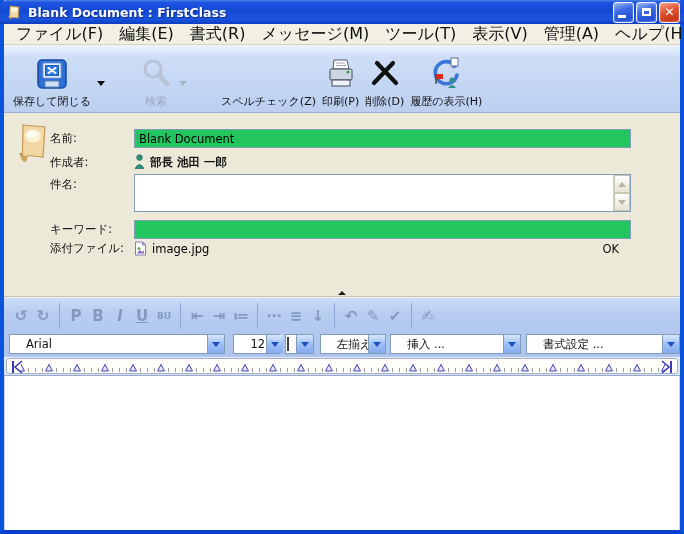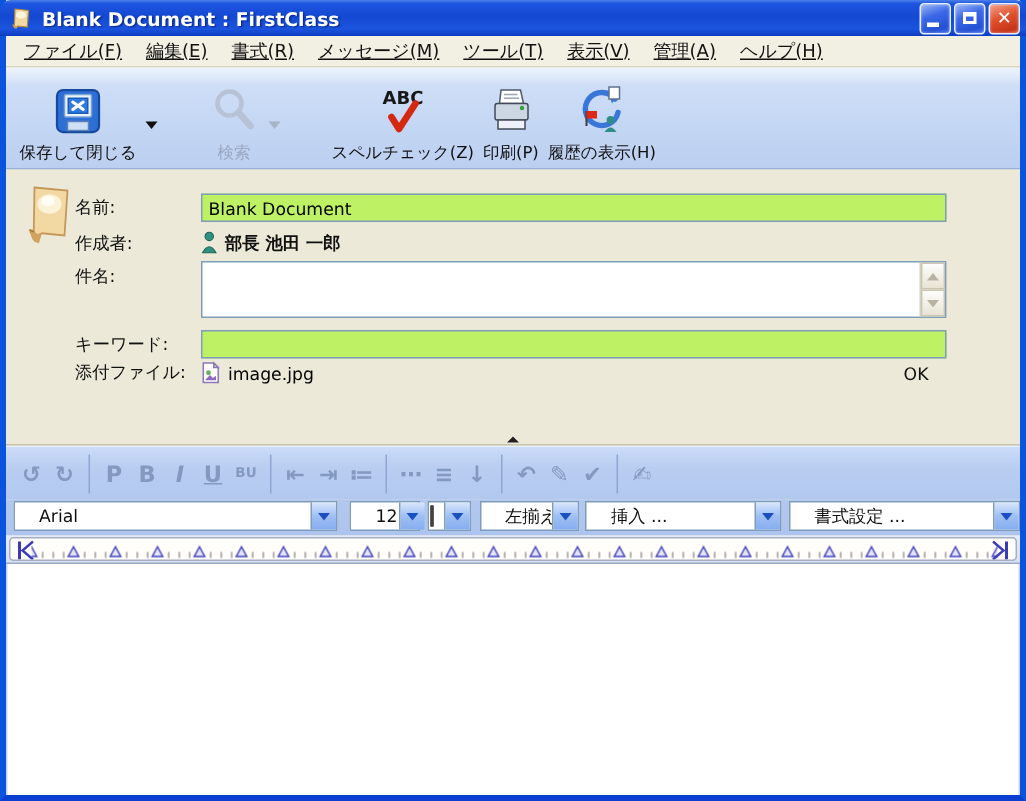--- a/index.html
+++ b/index.html
@@ -23,42 +23,42 @@
     background:linear-gradient(160deg,#9ab6f4 0%,#3c68e8 40%,#2450d4 80%,#3c68e8 100%);
     box-shadow:inset 0 0 2px #ffffff80; }
   .tb-btn.close { background:linear-gradient(160deg,#f4a088 0%,#e0512e 45%,#c63418 85%,#e0512e 100%); }
   .minbar { width:8px; height:3px; background:#fff; margin-top:9px; margin-right:4px; }
   .maxbox { width:9px; height:8px; border:2px solid #fff; border-top-width:3px; }
   .close-glyph { color:#fff; font-weight:bold; font-size:12px; line-height:1; }
 
   
   .menubar { height:21px; flex:none; background:#f2f0e3; border-bottom:1px solid #d6d2bc;
     display:flex; align-items:center; padding-left:4px; }
-  .menu-item { padding:2px 8px; font-size:12px; color:#101010; white-space:nowrap;text-decoration:underline; }
+  .menu-item { padding:2px 8px; font-size:16px; color:#101010; white-space:nowrap; }
 
   
   .toolbar { height:68px; flex:none; display:flex; align-items:flex-end; padding:3px 4px 2px 6px;
     background:linear-gradient(180deg,#eef4fd 0%,#cfdef7 18%,#c3d6f3 60%,#bccff0 100%);
     border-bottom:1px solid #98b0d8; }
   .tool { display:flex; flex-direction:column; align-items:center; gap:1px; padding:1px 3px; }
   .tool .ticon { height:38px; display:flex; align-items:center; justify-content:center; }
   .tool .tlabel { font-size:11px; color:#101010; white-space:nowrap; }
   .tool.disabled .tlabel { color:#9aa8c2; }
   .tool-arrow { width:14px; height:10px; margin:0 2px 22px 0; display:flex; align-items:center; justify-content:center; }
   .tool-arrow .tri { width:0; height:0; border-left:4px solid transparent; border-right:4px solid transparent; border-top:5px solid #101010; }
   .tool-arrow.disabled .tri { border-top-color:#a8b4c8; }
   .sp { width:26px; }
 
   
   .formpane { height:175px; flex:none; background:#ece9d8; position:relative; padding-top:8px; }
   .bigdoc { position:absolute; left:9px; top:8px; }
   .form-row { display:flex; align-items:center; margin-left:46px; margin-right:8px; }
   .form-label { width:84px; flex:none; font-size:11.5px; color:#101010; }
   .form-field { width:497px; flex:none; display:flex; align-items:center; }
-  .xp-input { width:100%; height:19px; border:1px solid #7f9db9; background:#bef264; font-size:11.5px;
+  .xp-input { width:100%; height:19px; border:1px solid #7f9db9; background:#22c55e; font-size:11.5px;
     font-family:"DejaVu Sans","Liberation Sans",sans-serif; padding:1px 4px; }
   .author-line { display:flex; align-items:center; gap:5px; font-size:11.5px; font-weight:bold; color:#101010; }
   .subject-box { width:100%; height:38px; border:1px solid #7f9db9; background:#fff; display:flex; }
   .subject-text { flex:1; }
   .subject-scroll { width:17px; flex:none; display:flex; flex-direction:column; border-left:1px solid #d4d0c0; }
   .sbtn { flex:1; background:linear-gradient(180deg,#fdfdfb,#e8e4d4); border:1px solid #c9c5b0;
     display:flex; align-items:center; justify-content:center; }
   .sarrow-up { width:0; height:0; border-left:4px solid transparent; border-right:4px solid transparent; border-bottom:5px solid #b8b4a4; }
   .sarrow-dn { width:0; height:0; border-left:4px solid transparent; border-right:4px solid transparent; border-top:5px solid #b8b4a4; }
   .attach-line { display:flex; align-items:center; gap:5px; font-size:11.5px; width:100%; }
@@ -163,40 +163,42 @@
           <line x1="20" y1="18" x2="28" y2="27" stroke="#b7c2d6" stroke-width="4.5" stroke-linecap="round"></line>
         </svg>
       </span>
       <span class="tlabel">検索</span>
     </div>
     <div class="tool-arrow disabled">
         <span class="tri"></span>
       </div>
     <div class="sp"></div>
     <div class="tool">
-      <span class="ticon">
-        <svg width="40" height="36" viewBox="0 0 40 36">
-          <text x="6" y="13" font-family="DejaVu Sans,sans-serif" font-size="12" font-weight="bold" fill="#181818">ABC</text>
-          <path d="M12 22 L17 30 L28 13" fill="none" stroke="#d42810" stroke-width="4.5" stroke-linecap="round" stroke-linejoin="round"></path>
-        </svg>
-      </span>
       <span class="tlabel">スペルチェック(Z)</span>
     </div>
     <div class="tool">
       <span class="ticon">
         <svg width="34" height="36" viewBox="0 0 34 36">
           <path d="M10 4 h13 l2 9 h-16 z" fill="#ffffff" stroke="#505a68"></path>
           <line x1="12" y1="7" x2="21" y2="7" stroke="#9aa4b0"></line>
           <line x1="12" y1="9.5" x2="22" y2="9.5" stroke="#9aa4b0"></line>
           <rect x="6" y="13" width="22" height="11" rx="1.5" fill="#cdd7e4" stroke="#404a58"></rect>
           <rect x="8" y="24" width="18" height="6" fill="#eef2f8" stroke="#404a58"></rect>
           <circle cx="24" cy="16" r="1.5" fill="#38a038"></circle>
         </svg>
       </span>
       <span class="tlabel">印刷(P)</span>
+    </div>
+    <div class="tool">
+      <span class="ticon">
+        <svg width="32" height="34" viewBox="0 0 32 34">
+          <path d="M8 6 L27 26 M24 6 L5 26" stroke="#101010" stroke-width="4.2" stroke-linecap="round"></path>
+        </svg>
+      </span>
+      <span class="tlabel">削除(D)</span>
     </div>
     <div class="tool">
       <span class="ticon">
         <svg width="36" height="36" viewBox="0 0 36 36">
           <path d="M27 10 A11 11 0 1 0 29 19" fill="none" stroke="#3a76d8" stroke-width="3.6" stroke-linecap="round"></path>
           <path d="M22 4 l8 2 l-5 7 z" fill="#3a76d8"></path>
           <rect x="23" y="2" width="7" height="8" fill="#ffffff" stroke="#607090"></rect>
           <line x1="8" y1="18" x2="8" y2="28" stroke="#404040" stroke-width="1.4"></line>
           <path d="M8 18 h7 v5 h-7 z" fill="#e02818"></path>
           <circle cx="24" cy="24" r="2.6" fill="#2f8f86"></circle>

